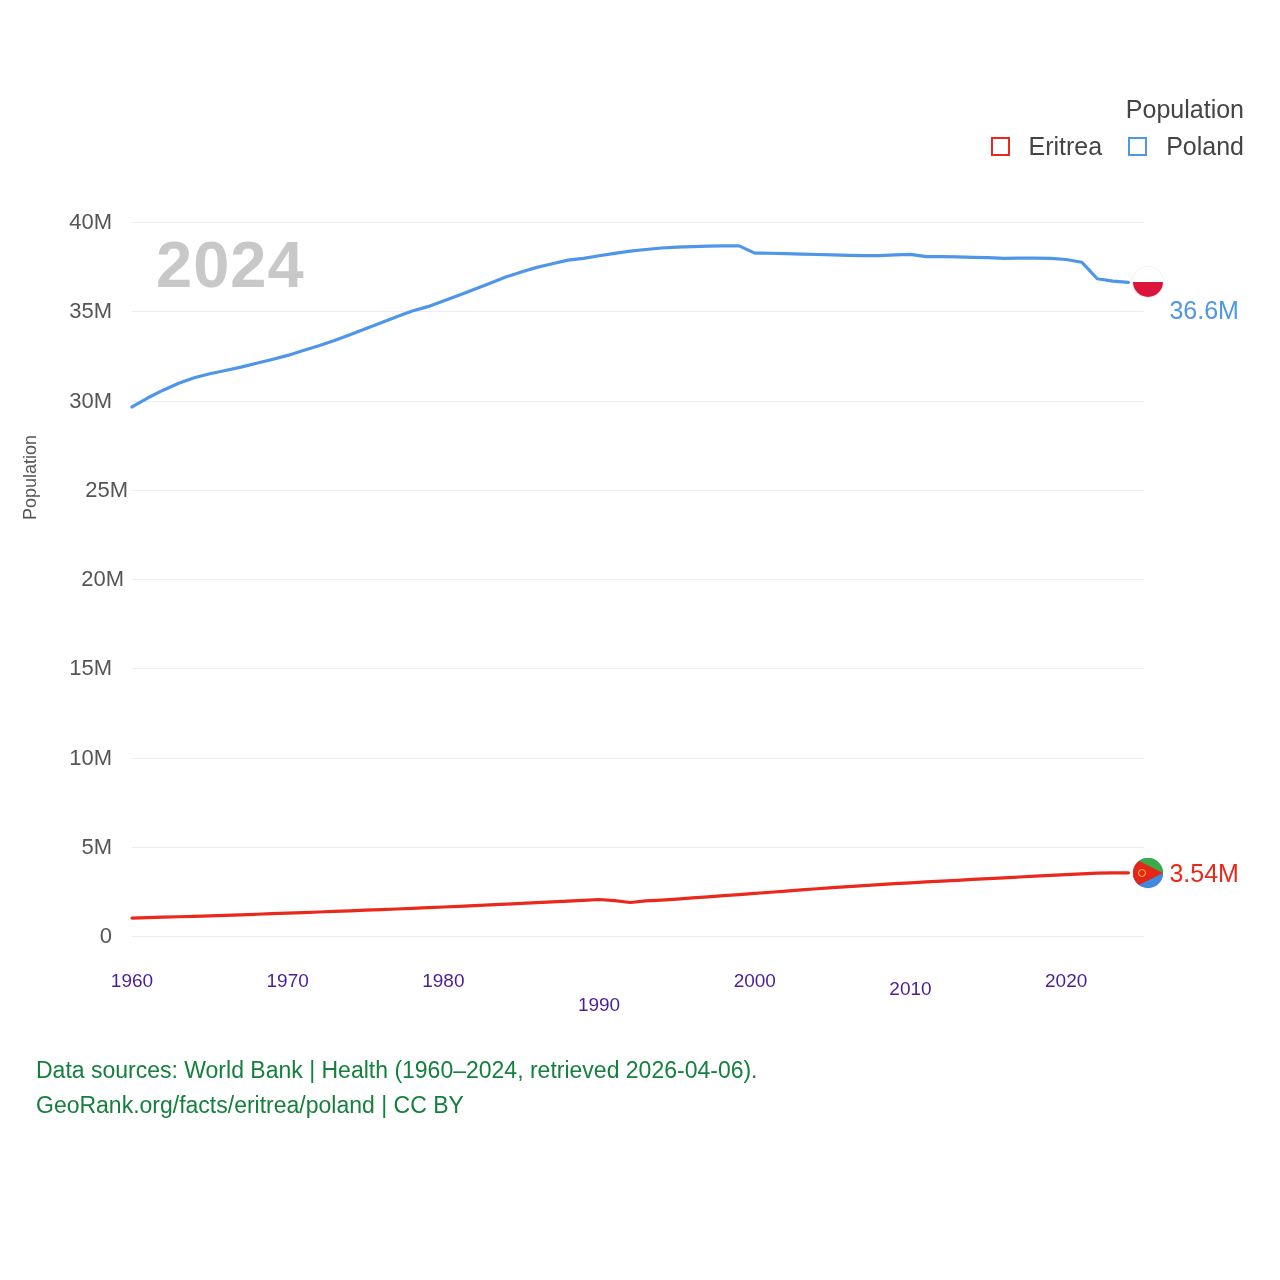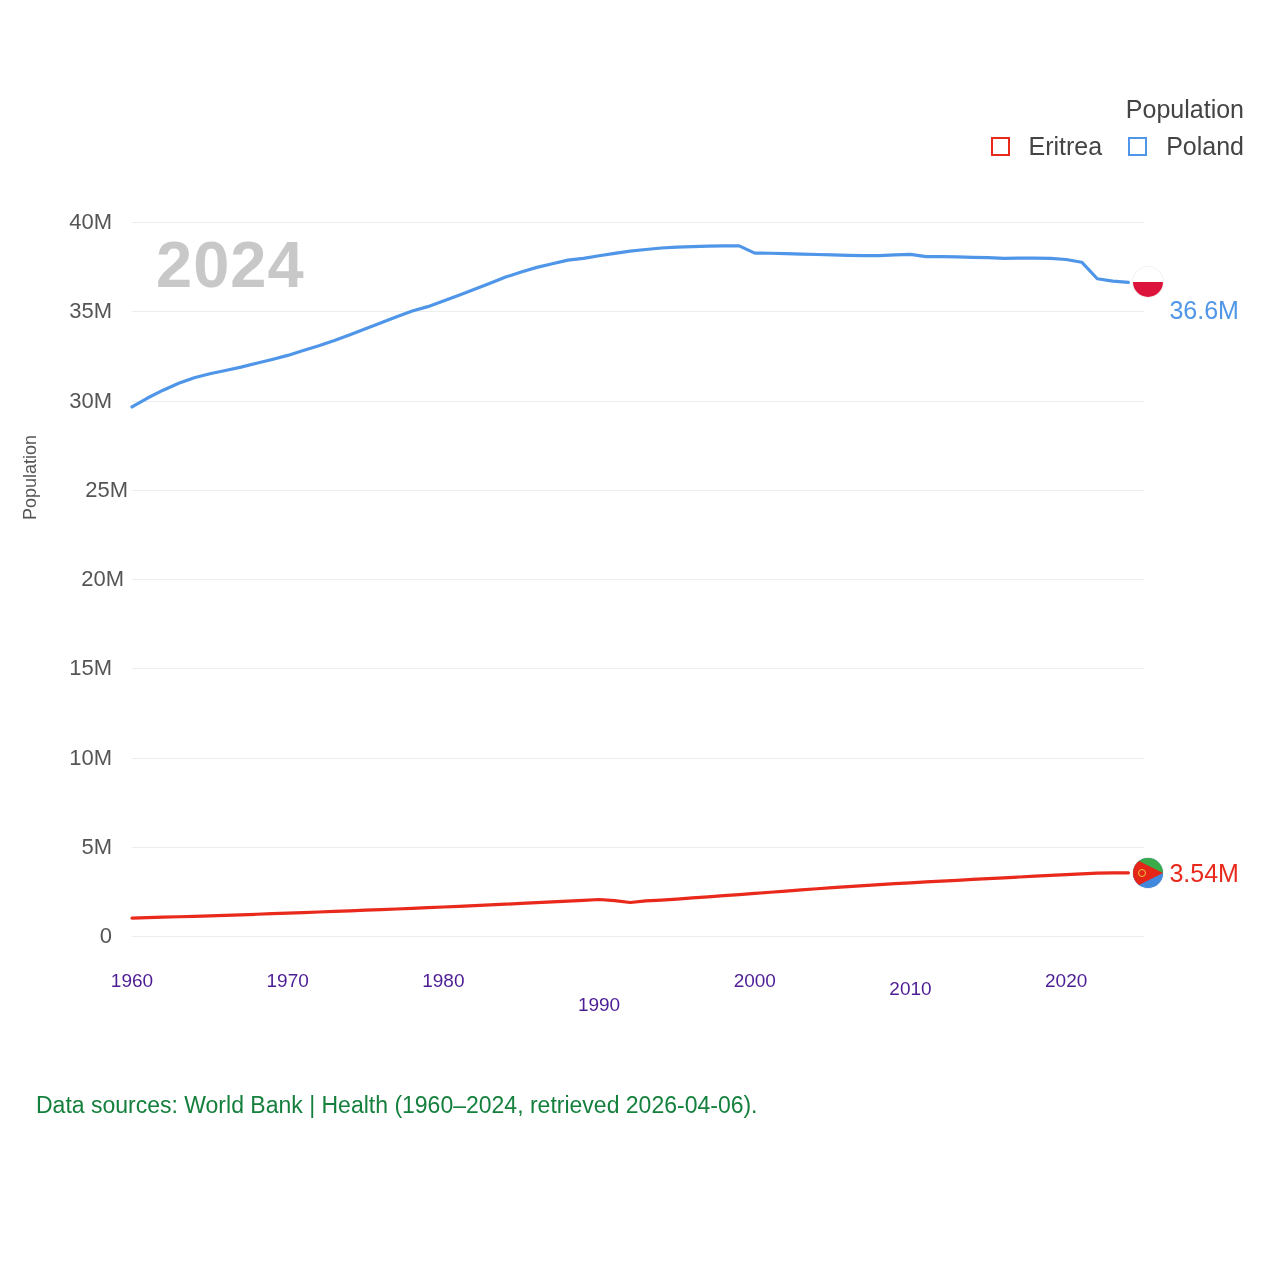--- a/index.html
+++ b/index.html
@@ -228,13 +228,14 @@
     <span class="er-wedge"></span>
     <span class="er-emblem"></span>
   </div>
 
   <div class="end-label poland" id="lbl-poland" style="left: 1169.43px; top: 282.315px;">36.6M</div>
   <div class="end-label eritrea" id="lbl-eritrea" style="left: 1169.43px; top: 872.811px;">3.54M</div>
 </div>
 
 <div id="footer">
   <div>Data sources: World Bank | Health (1960–2024, retrieved 2026-04-06).</div>
+  <div>GeoRank.org/facts/eritrea/poland | CC BY</div>
 </div>
 
 </body></html>

